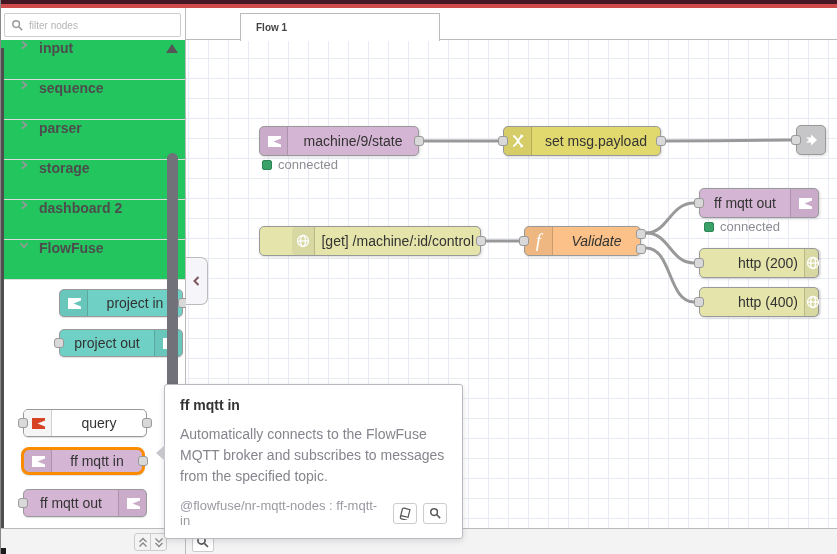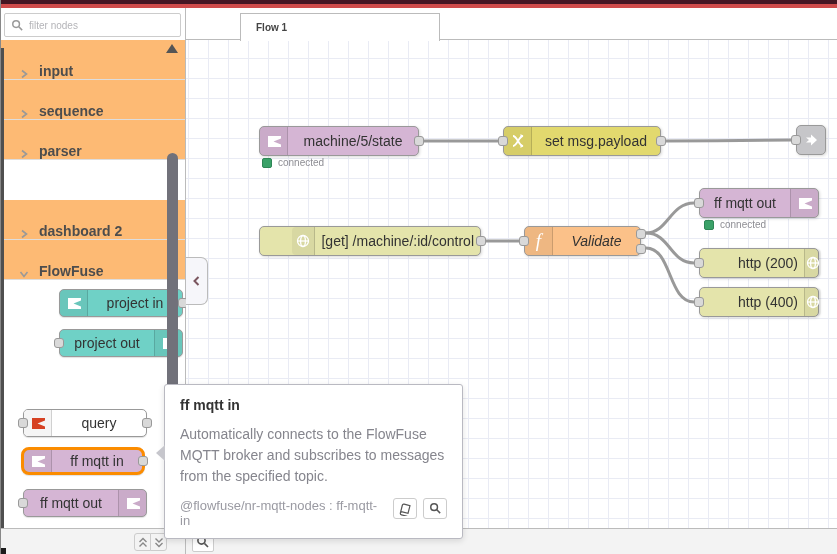--- a/index.html
+++ b/index.html
@@ -14,22 +14,22 @@
 
   
   #palette { position:absolute; left:0; top:8px; width:185px; height:520px; background:#fff;
              border-right:1px solid #bbb; }
   #palette-search { position:absolute; left:0; top:0; width:184px; height:32px; background:#fff; }
   #filter-box { position:absolute; left:3px; top:5px; width:177px; height:24px; background:#fff;
                 border:1px solid #ccc; border-radius:2px; display:flex; align-items:center; padding:0 6px; gap:5px; }
   #filter-input { border:none; outline:none; flex:1; font-size:10px; color:#333; font-family:inherit; min-width:0; }
   #filter-input::placeholder { color:#b4b4b8; }
 
-  .cat-row { position:absolute; left:0; width:184px; height:40px; background:#fdba74;
-             border-bottom:1px solid #ddd; display:flex; align-items:flex-end; cursor:pointer; }
+  .cat-row { position:absolute; left:0; width:184px; height:40px; background:#22c55e;
+             border-bottom:1px solid #ddd; display:flex; align-items:flex-start; cursor:pointer; }
   .cat-row:first-of-type { border-top:1px solid #ccc; }
   .cat-chev { margin-left:18px; width:10px; height:10px; display:inline-block; }
   .cat-label { margin-left:10px; font-size:14px; font-weight:bold; color:#4d4d4d; }
 
   #palette-nodes { position:absolute; left:0; top:272px; width:184px; height:248px; background:#fff; }
 
   .pnode { position:absolute; width:124px; height:28px; border:1px solid #999; border-radius:5px;
            display:flex; align-items:center; font-size:14px; color:#333;
            box-shadow:0 1px 1px rgba(0,0,0,0.12); cursor:grab; }
   .pnode .plabel { flex:1; text-align:center; white-space:nowrap; padding:0 4px; }
@@ -78,36 +78,36 @@
   #wires path { fill:none; stroke:#999; stroke-width:3; }
 
   .fnode { position:absolute; height:30px; border:1px solid #999; border-radius:5px;
            display:flex; align-items:center; font-size:14px; color:#333;
            box-shadow:1px 1px 3px rgba(0,0,0,0.15); cursor:pointer; }
   .fnode .flabel { flex:1; text-align:center; white-space:nowrap; padding:0 6px; }
   .fnode .flabel.italic { font-style:italic; }
 
   .status { position:absolute; display:flex; align-items:center; gap:6px; }
   .status-dot { width:10px; height:10px; background:#3aa168; border:1px solid #2e8656; border-radius:2px; }
-  .status-text { font-size:10px; color:#8d8d93; }
+  .status-text { font-size:13px; color:#8d8d93; }
 
   .fporta { position:absolute; width:10px; height:10px; background:#d9d9d9; border:1px solid #999; border-radius:3px; }
 
   
   #flap { position:absolute; left:0; top:217px; width:22px; height:48px; background:#f6f6fa;
           border:1px solid #bbb; border-left:none; border-radius:0 7px 7px 0;
           display:flex; align-items:center; justify-content:center; cursor:pointer; }
 
   
   #tooltip { position:absolute; left:163px; top:384px; width:299px; background:#fff;
              border:1px solid #b9b9c1; border-radius:3px; box-shadow:0 2px 6px rgba(0,0,0,0.12);
              padding:12px 15px 10px 15px; z-index:10; }
   #tooltip-title { font-size:14px; font-weight:bold; color:#333; margin-bottom:11px; }
   #tooltip-body { font-size:14px; color:#85858d; line-height:1.5; margin-bottom:11px; }
-  #tooltip-footer { display:flex; align-items:flex-start; }
+  #tooltip-footer { display:flex; align-items:center; }
   #tooltip-module { font-size:13px; color:#9a9aa2; flex:1; }
   .tt-btn { width:24px; height:21px; background:#fff; border:1px solid #ccc; border-radius:3px;
             display:flex; align-items:center; justify-content:center; margin-left:6px; cursor:pointer; }
   #tooltip-arrow { position:absolute; left:-9px; top:60px; width:0; height:0;
                    border-top:8px solid transparent; border-bottom:8px solid transparent;
                    border-right:9px solid #c6c6cc; }
 
   
   #footer { position:absolute; left:0; top:528px; width:837px; height:26px; background:#f3f3f3;
             border-top:1px solid #bbb; }
@@ -180,20 +180,26 @@
           <polyline points="3,1.5 7.5,5 3,8.5" fill="none" stroke="#999" stroke-width="1.6"></polyline>
         </svg>
       <span class="cat-label">sequence</span>
     </div>
     <div class="cat-row" style="top:112px">
       <svg class="cat-chev" viewBox="0 0 10 10">
           <polyline points="3,1.5 7.5,5 3,8.5" fill="none" stroke="#999" stroke-width="1.6"></polyline>
         </svg>
       <span class="cat-label">parser</span>
     </div>
+    <div class="cat-row" style="top:152px">
+      <svg class="cat-chev" viewBox="0 0 10 10">
+          <polyline points="3,1.5 7.5,5 3,8.5" fill="none" stroke="#999" stroke-width="1.6"></polyline>
+        </svg>
+      <span class="cat-label">storage</span>
+    </div>
     <div class="cat-row" style="top:192px">
       <svg class="cat-chev" viewBox="0 0 10 10">
           <polyline points="3,1.5 7.5,5 3,8.5" fill="none" stroke="#999" stroke-width="1.6"></polyline>
         </svg>
       <span class="cat-label">dashboard 2</span>
     </div>
     <div class="cat-row" style="top:232px">
       <svg class="cat-chev" viewBox="0 0 10 10">
           <polyline points="1.5,3 5,7.5 8.5,3" fill="none" stroke="#999" stroke-width="1.6"></polyline>
         </svg>
@@ -276,21 +282,21 @@
       <path d="M460,193 C484,193 484,223 508,223"></path>
       <path d="M460,208 C486,208 482,262 508,262"></path>
     </svg>
 
     <div class="fnode mauve" style="left:73px; top:86px; width:160px">
       <span class="iconbox lft">
         <svg width="16" height="16" viewBox="0 0 16 16" fill="#fff">
             <use href="#ff-glyph"></use>
           </svg>
         </span>
-      <span class="flabel">machine/5/state</span>
+      <span class="flabel">machine/9/state</span>
       <span class="port pout"></span>
     </div>
     <div class="status" style="left:76px; top:117px">
       <span class="status-dot"></span>
       <span class="status-text">connected</span>
     </div>
 
     <div class="fnode yellow" style="left:317px; top:86px; width:158px">
       <span class="iconbox lft">
         <svg width="16" height="16" viewBox="0 0 16 16">

